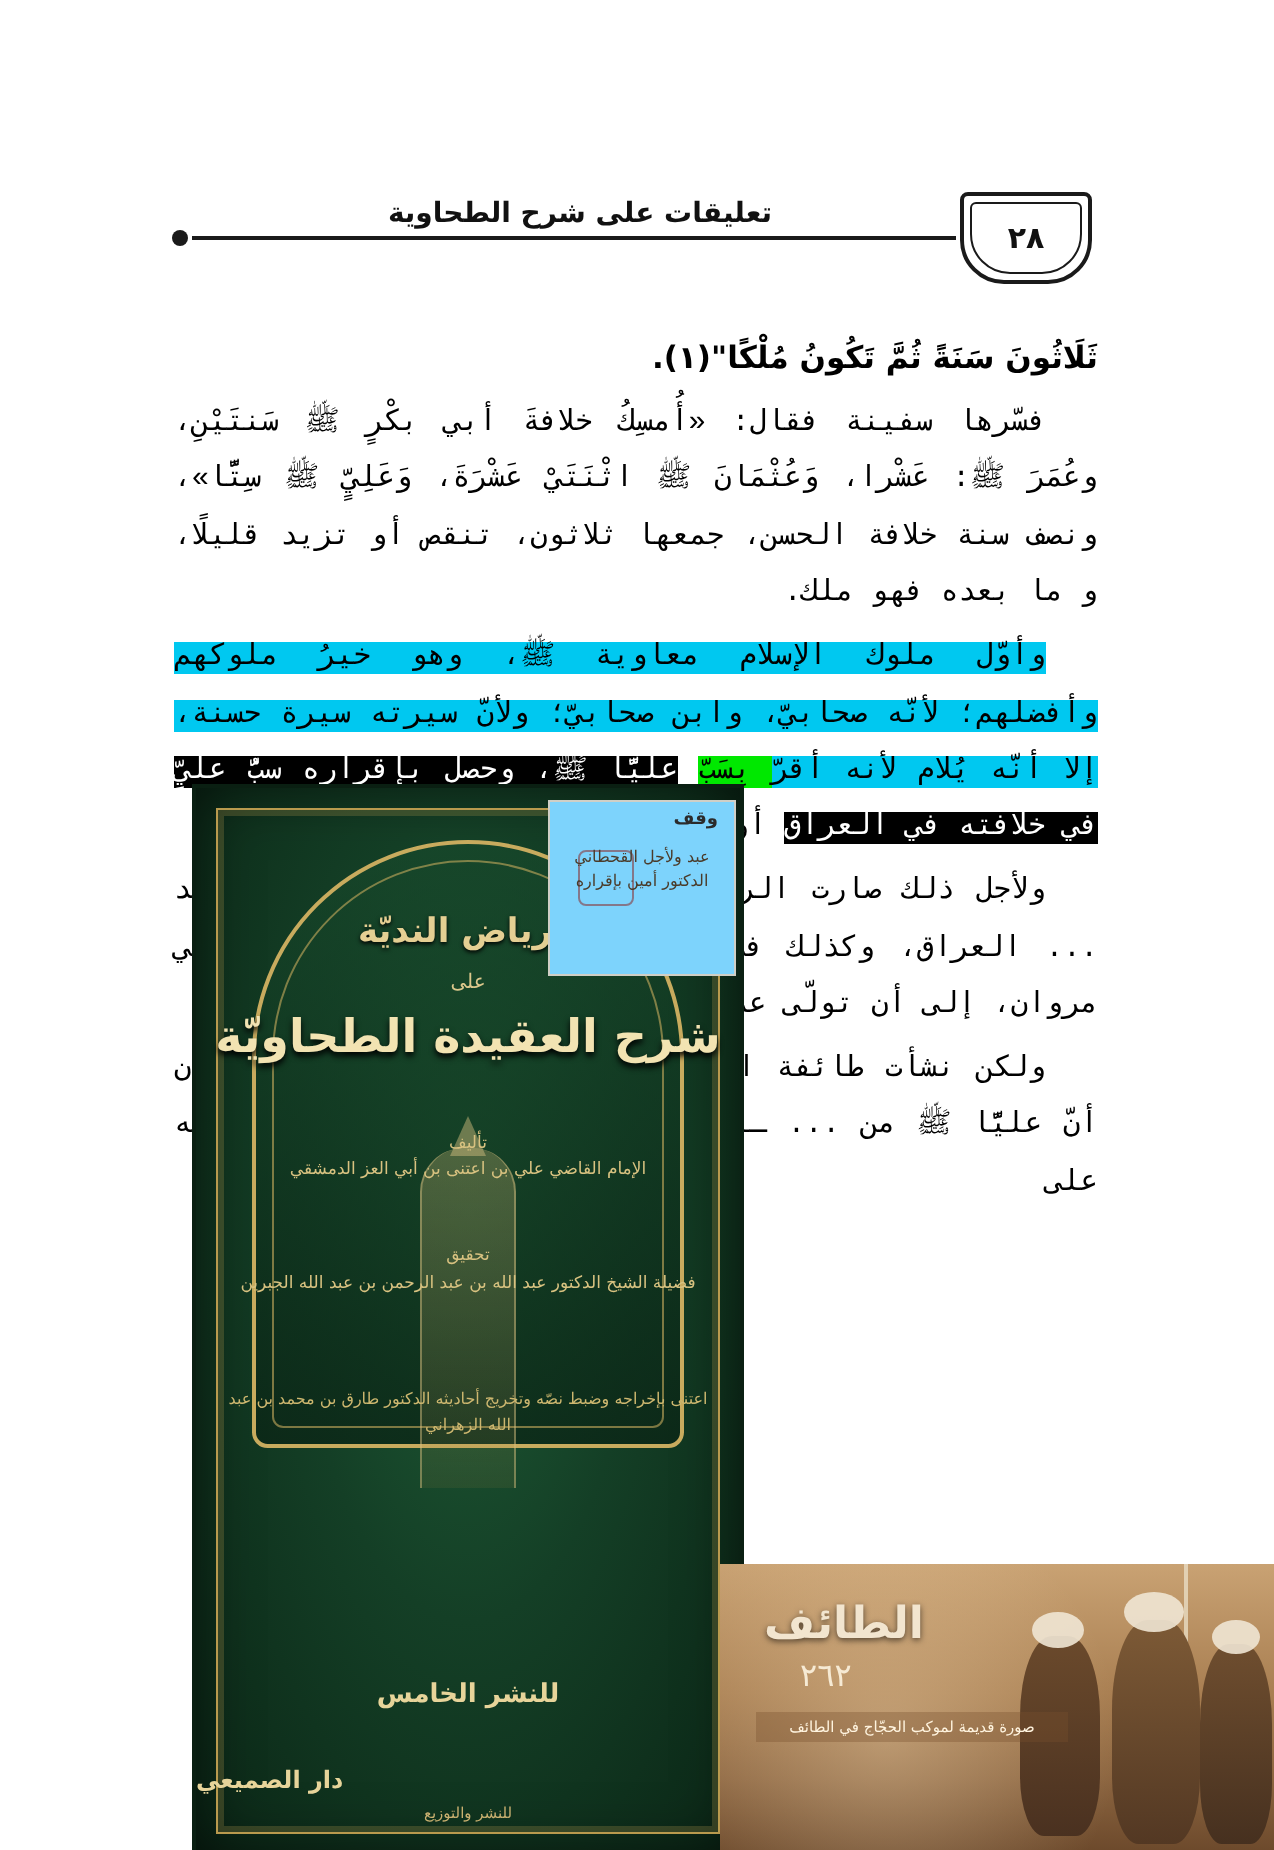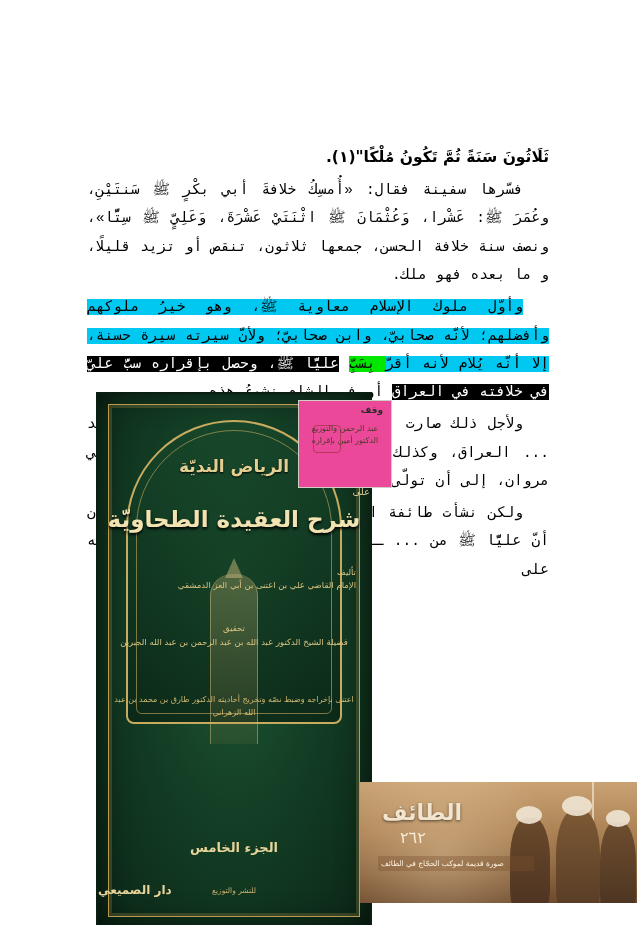--- a/index.html
+++ b/index.html
@@ -107,20 +107,21 @@
     text-indent: 0;
   }
   .para.indent {
     text-indent: 26px;
     font-family: Liberation Mono, monospace;
   }
   .para.big {
     font-size: 15.5px;
     font-weight: bold;
     letter-spacing: 0.2px;
+    margin-top: 22px;
   }
   .hl-cyan {
     background: #00c8f0;
   }
   .hl-green {
     background: #00e800;
   }
   .hl-black {
     background: #000000;
     color: #ffffff;
@@ -169,41 +170,41 @@
     color: #e4cf93;
     font-size: 17px;
     font-weight: bold;
     direction: rtl;
     text-shadow: 0 1px 2px #000;
   }
   .cover-t2 {
     position: absolute;
     top: 92px;
     left: 0; right: 0;
-    text-align: right;
+    text-align: center;
     color: #dcc88c;
     font-size: 10px;
     direction: rtl;
   }
   .cover-t3 {
     position: absolute;
     top: 112px;
     left: 0; right: 0;
     text-align: center;
     color: #f2e3b2;
     font-size: 23px;
     font-weight: bold;
     direction: rtl;
     text-shadow: 0 2px 3px #000;
   }
   .cover-t4 {
     position: absolute;
     top: 172px;
     left: 14px; right: 14px;
-    text-align: right;
+    text-align: center;
     color: #d8c280;
     font-size: 8.5px;
     direction: rtl;
     line-height: 1.5;
   }
   .cover-t5 {
     position: absolute;
     top: 228px;
     left: 14px; right: 14px;
     text-align: center;
@@ -260,36 +261,36 @@
     bottom: 30px;
     left: 0; right: 0;
     text-align: left;
     color: #e7d49a;
     font-size: 12px;
     font-weight: bold;
     direction: rtl;
   }
   .cover-pub-sub {
     position: absolute;
-    bottom: 32px;
+    bottom: 16px;
     left: 0; right: 0;
     text-align: center;
     color: #c9b070;
     font-size: 7.5px;
     direction: rtl;
   }
 
   
   .inset-note {
     position: absolute;
-    left: 298px;
+    left: 274px;
     top: 400px;
     width: 92px;
     height: 86px;
-    background: #ec4899;
+    background: #7dd3fc;
     border: 1px solid #cfcfc6;
     overflow: hidden;
   }
   .inset-note .n1 {
     position: absolute;
     top: 4px; right: 8px;
     font-size: 9px;
     color: #2b2b2b;
     direction: rtl;
     font-weight: bold;
@@ -311,21 +312,21 @@
     border-radius: 4px;
     opacity: 0.55;
   }
 
   
   .photo {
     position: absolute;
     left: 360px;
     top: 782px;
     width: 277px;
-    height: 121px;
+    height: 143px;
     background:
       radial-gradient(circle at 30% 60%, rgba(255,230,190,0.35), transparent 55%),
       linear-gradient(180deg, #c9a273 0%, #a97f52 45%, #8c6540 75%, #6d4a2c 100%);
     overflow: hidden;
   }
   .photo-calli {
     position: absolute;
     left: 22px;
     top: 18px;
     color: #f2e5cf;
@@ -343,21 +344,21 @@
     direction: rtl;
   }
   .photo-caption {
     position: absolute;
     left: 18px;
     top: 74px;
     width: 150px;
     color: #fff4df;
     font-size: 7.5px;
     direction: rtl;
-    text-align: left;
+    text-align: center;
     line-height: 1.5;
     background: rgba(120,80,45,0.35);
     padding: 2px 3px;
   }
   .rider {
     position: absolute;
     background: rgba(60,40,24,0.55);
     border-radius: 40% 40% 30% 30%;
   }
   .rider.r1 { left: 150px; top: 36px; width: 40px; height: 100px; background: linear-gradient(180deg,#6b4a2c,#4a3120); }
@@ -380,20 +381,27 @@
     height: 60px;
     background: #e8dcc3;
     opacity: 0.8;
   }
 </style>
 </head>
 <body>
 
 <div id="page">
 
+  <div class="header">
+    <div class="header-rule"></div>
+    <div class="header-title">تعليقات على شرح الطحاوية</div>
+    <div class="page-number-box">
+      <span class="page-number">٢٨</span>
+    </div>
+  </div>
 
   <div class="body-text">
 
     <p class="para big">ثَلَاثُونَ سَنَةً ثُمَّ تَكُونُ مُلْكًا"(١).</p>
 
     <p class="para indent">فسّرها سفينة فقال: «أُمسِكُ خلافةَ أبي بكْرٍ ﷺ سَنتَيْنِ، وعُمَرَ ﷺ: عَشْرا، وَعُثْمَانَ ﷺ اثْنَتَيْ عَشْرَةَ، وَعَلِيٍّ ﷺ سِتًّا»، ونصف سنة خلافة الحسن، جمعها ثلاثون، تنقص أو تزيد قليلًا، و ما بعده فهو ملك.</p>
 
     <p class="para indent">
       <span class="hl-cyan">وأوّل ملوك الإسلام معاوية ﷺ، وهو خيرُ ملوكهم وأفضلهم؛ لأنّه صحابيّ، وابن صحابيّ؛ ولأنّ سيرته سيرة حسنة، إلا أنّه يُلام لأنه أقرّ</span><span class="hl-green"> بِسَبِّ</span>
       <span class="hl-black">عليًّا ﷺ، وحصل بإقراره سبُّ عليٍّ في خلافته في العراق</span><span> أو في الشام نشوءُ هذه</span>
@@ -417,30 +425,30 @@
     <div class="cover-t3">شرح العقيدة الطحاويّة</div>
     <div class="cover-t4">
       <span>تأليف</span><br>
       <span>الإمام القاضي علي بن اعتنى بن أبي العز الدمشقي</span>
     </div>
     <div class="cover-t5">
       <span>تحقيق</span><br>
       <span>فضيلة الشيخ الدكتور عبد الله بن عبد الرحمن بن عبد الله الجبرين</span>
     </div>
     <div class="cover-t6">اعتنى بإخراجه وضبط نصّه وتخريج أحاديثه الدكتور طارق بن محمد بن عبد الله الزهراني</div>
-    <div class="cover-volume">الجزء الخامس</div>
+    <div class="cover-volume">للنشر الخامس</div>
     <div class="cover-pub">دار الصميعي</div>
     <div class="cover-pub-sub">للنشر والتوزيع</div>
   </div>
 
   <div class="inset-note">
     <div class="n1">وقف</div>
     <div class="seal"></div>
     <div class="n2">
-      <span>عبد الرحمن والتوزيع</span><br>
+      <span>عبد ولأجل القحطاني</span><br>
       <span>الدكتور أمين بإقراره</span>
     </div>
   </div>
 
   <div class="photo">
     <div class="banner-pole"></div>
     <div class="rider r1"></div>
     <div class="rider r2"></div>
     <div class="rider r3"></div>
     <div class="turban t1"></div>

